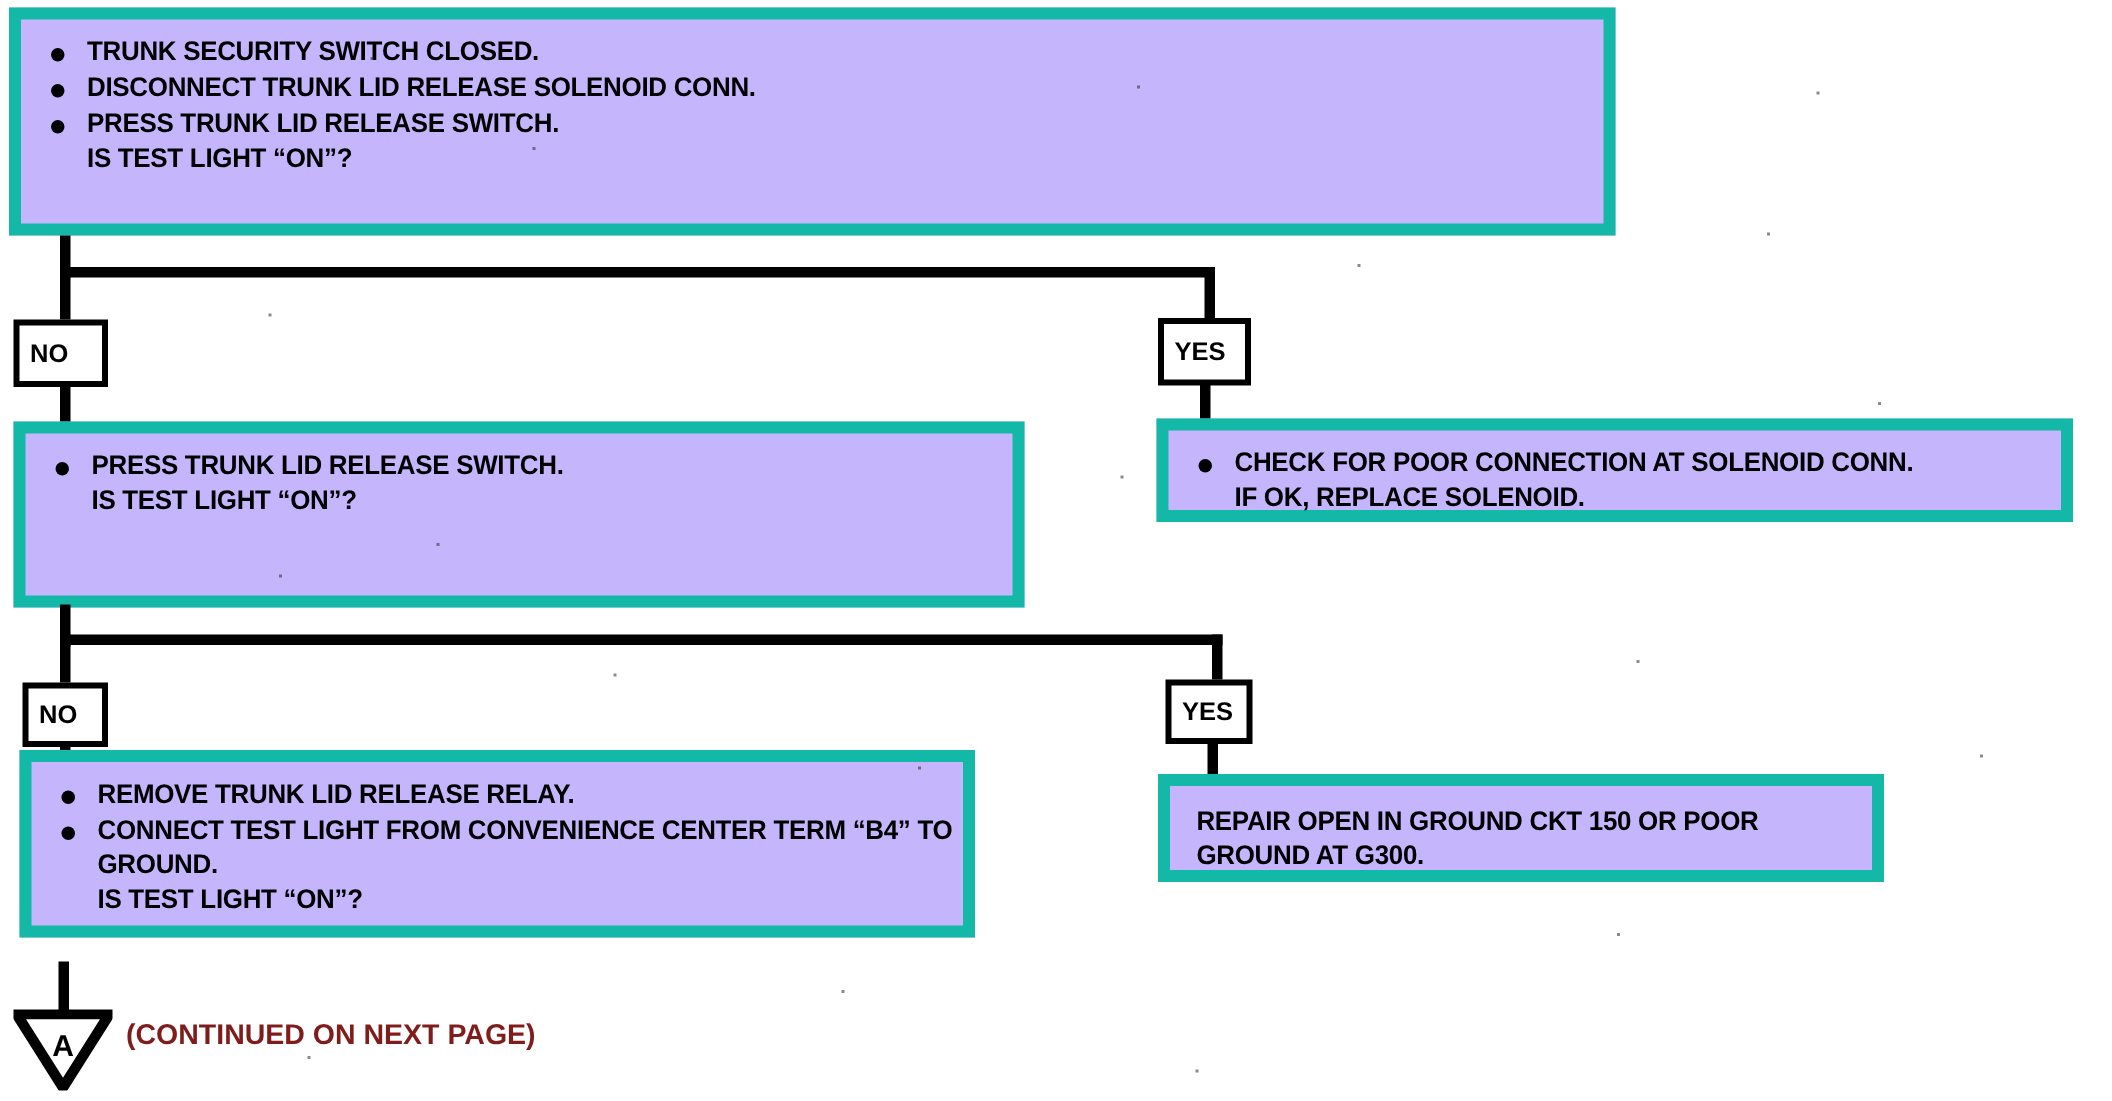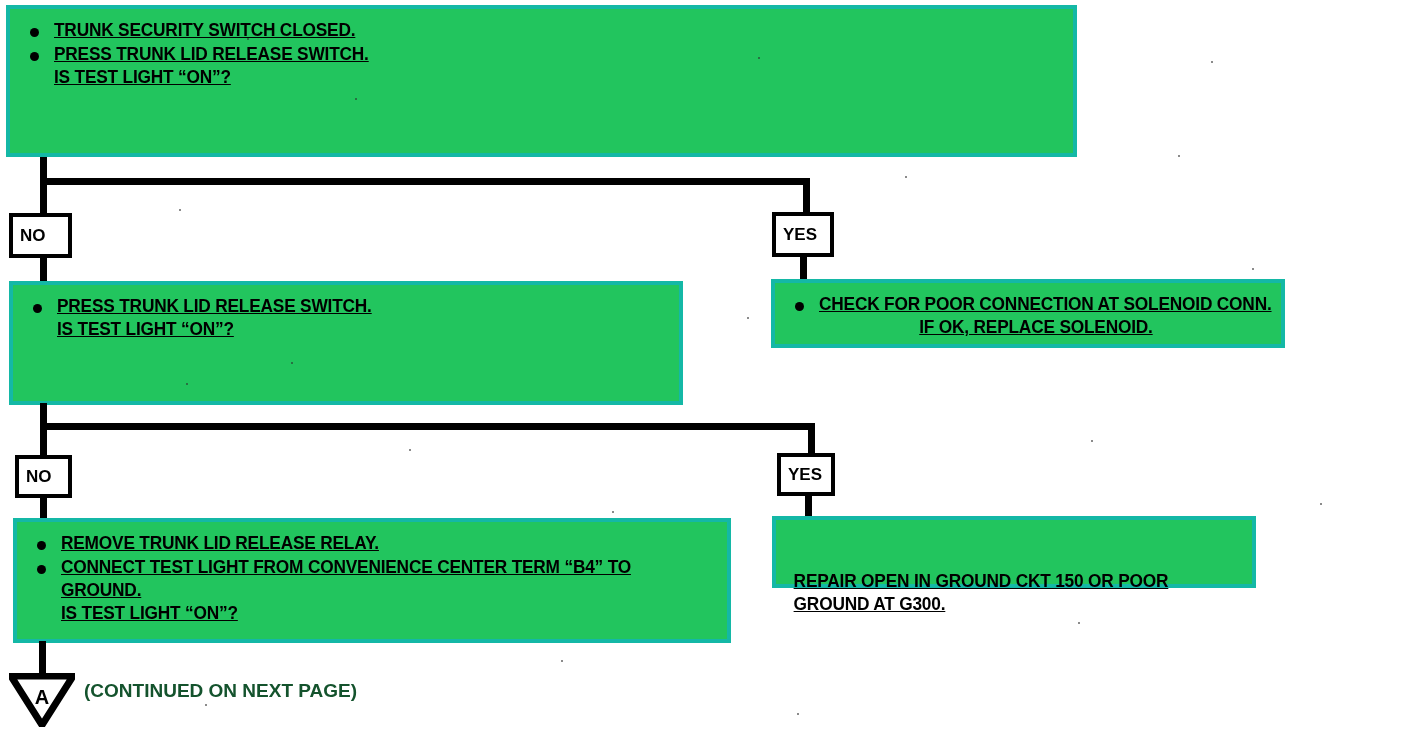--- a/index.html
+++ b/index.html
@@ -15,23 +15,22 @@
     width: 1408px;
     height: 734px;
     background: #ffffff;
     overflow: hidden;
   }
 
   
   .box {
     position: absolute;
     box-sizing: border-box;
-    border: 4px solid #14b8a6;
-    background: #22c55e;
-    text-decoration: underline;
+    border: 8px solid #14b8a6;
+    background: #c4b5fd;
   }
   .box-inner {
     padding: 10px 10px 8px 10px;
   }
 
   
   ul.bullets {
     list-style: none;
     margin: 0;
     padding: 0;
@@ -102,21 +101,21 @@
   .tri-marker {
     position: absolute;
     width: 66px;
     height: 54px;
   }
   .tri-label {
     position: absolute;
     font-weight: bold;
     font-size: 19px;
     line-height: 19px;
-    color: #14532d;
+    color: #7f1d1d;
     white-space: nowrap;
   }
 
   
   .speck {
     position: absolute;
     background: #2b2b2b;
     width: 2px;
     height: 2px;
     opacity: .55;
@@ -127,20 +126,23 @@
 
 <div id="canvas">
 
   <div class="box" style="left:6px; top:5px; width:1071px; height:152px;">
     <div class="box-inner">
       <ul class="bullets">
         <li>
           <span class="line">TRUNK SECURITY SWITCH CLOSED.</span>
         </li>
         <li>
+          <span class="line">DISCONNECT TRUNK LID RELEASE SOLENOID CONN.</span>
+        </li>
+        <li>
           <span class="line">PRESS TRUNK LID RELEASE SWITCH.</span>
           <span class="line">IS TEST LIGHT “ON”?</span>
         </li>
       </ul>
     </div>
   </div>
 
   <div class="conn-v" style="left:40px; top:157px; height:28px;"></div>
   <div class="conn-h" style="left:40px; top:178px; width:770px;"></div>
   <div class="conn-v" style="left:40px; top:178px; height:38px;"></div>
@@ -161,21 +163,21 @@
     <div class="box-inner">
       <ul class="bullets">
         <li>
           <span class="line">PRESS TRUNK LID RELEASE SWITCH.</span>
           <span class="line">IS TEST LIGHT “ON”?</span>
         </li>
       </ul>
     </div>
   </div>
 
-  <div class="box" style="left:771px; top:279px; width:514px; height:69px;text-align:center;">
+  <div class="box" style="left:771px; top:279px; width:611px; height:69px;">
     <div class="box-inner">
       <ul class="bullets">
         <li>
           <span class="line">CHECK FOR POOR CONNECTION AT SOLENOID CONN.</span>
           <span class="line">IF OK, REPLACE SOLENOID.</span>
         </li>
       </ul>
     </div>
   </div>
 
@@ -188,37 +190,37 @@
     <span>NO</span>
   </div>
 
   <div class="label-box" style="left:777px; top:453px; width:58px; height:43px;">
     <span>YES</span>
   </div>
 
   <div class="conn-v" style="left:40px; top:495px; height:26px;"></div>
   <div class="conn-v" style="left:805px; top:493px; height:25px;"></div>
 
-  <div class="box" style="left:13px; top:518px; width:718px; height:125px;">
+  <div class="box" style="left:13px; top:500px; width:637px; height:125px;">
     <div class="box-inner">
       <ul class="bullets">
         <li>
           <span class="line">REMOVE TRUNK LID RELEASE RELAY.</span>
         </li>
         <li>
           <span class="line">CONNECT TEST LIGHT FROM CONVENIENCE CENTER TERM “B4” TO</span>
           <span class="line">GROUND.</span>
           <span class="line">IS TEST LIGHT “ON”?</span>
         </li>
       </ul>
     </div>
   </div>
 
   <div class="box plainblock" style="left:772px; top:516px; width:484px; height:72px;">
-    <div class="box-inner" style="padding:12px 8px 8px 8px;margin-top:38px;">
+    <div class="box-inner" style="padding:12px 8px 8px 8px;">
       <span class="line">REPAIR OPEN IN GROUND CKT 150 OR POOR</span>
       <span class="line">GROUND AT G300.</span>
     </div>
   </div>
 
   <div class="conn-v" style="left:39px; top:641px; height:36px;"></div>
 
   <div class="tri-marker" style="left:9px; top:673px;">
     <svg width="66" height="54" viewBox="0 0 66 54" xmlns="http://www.w3.org/2000/svg">
       <polygon points="2,3 64,3 33,52" fill="none" stroke="#000000" stroke-width="7"></polygon>

